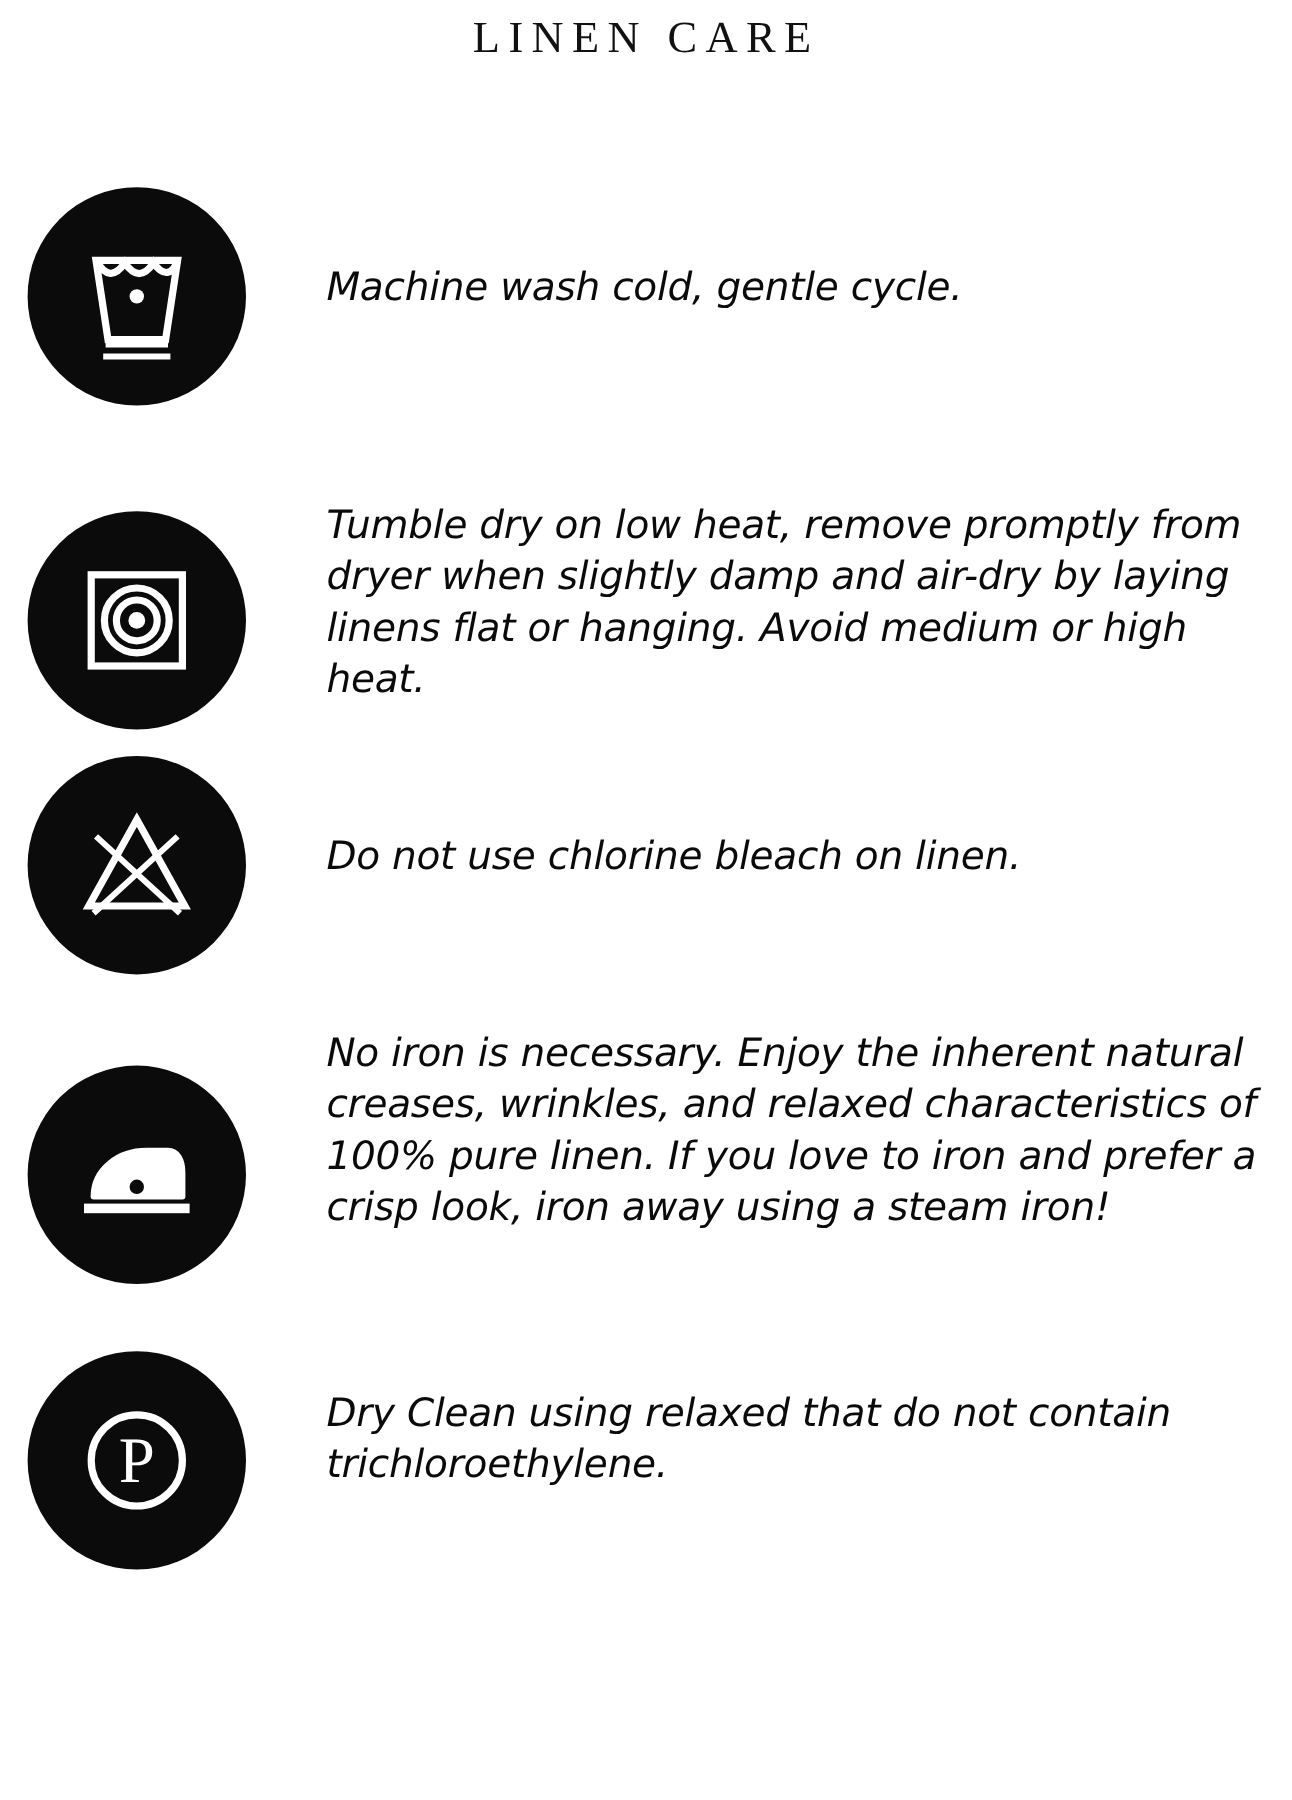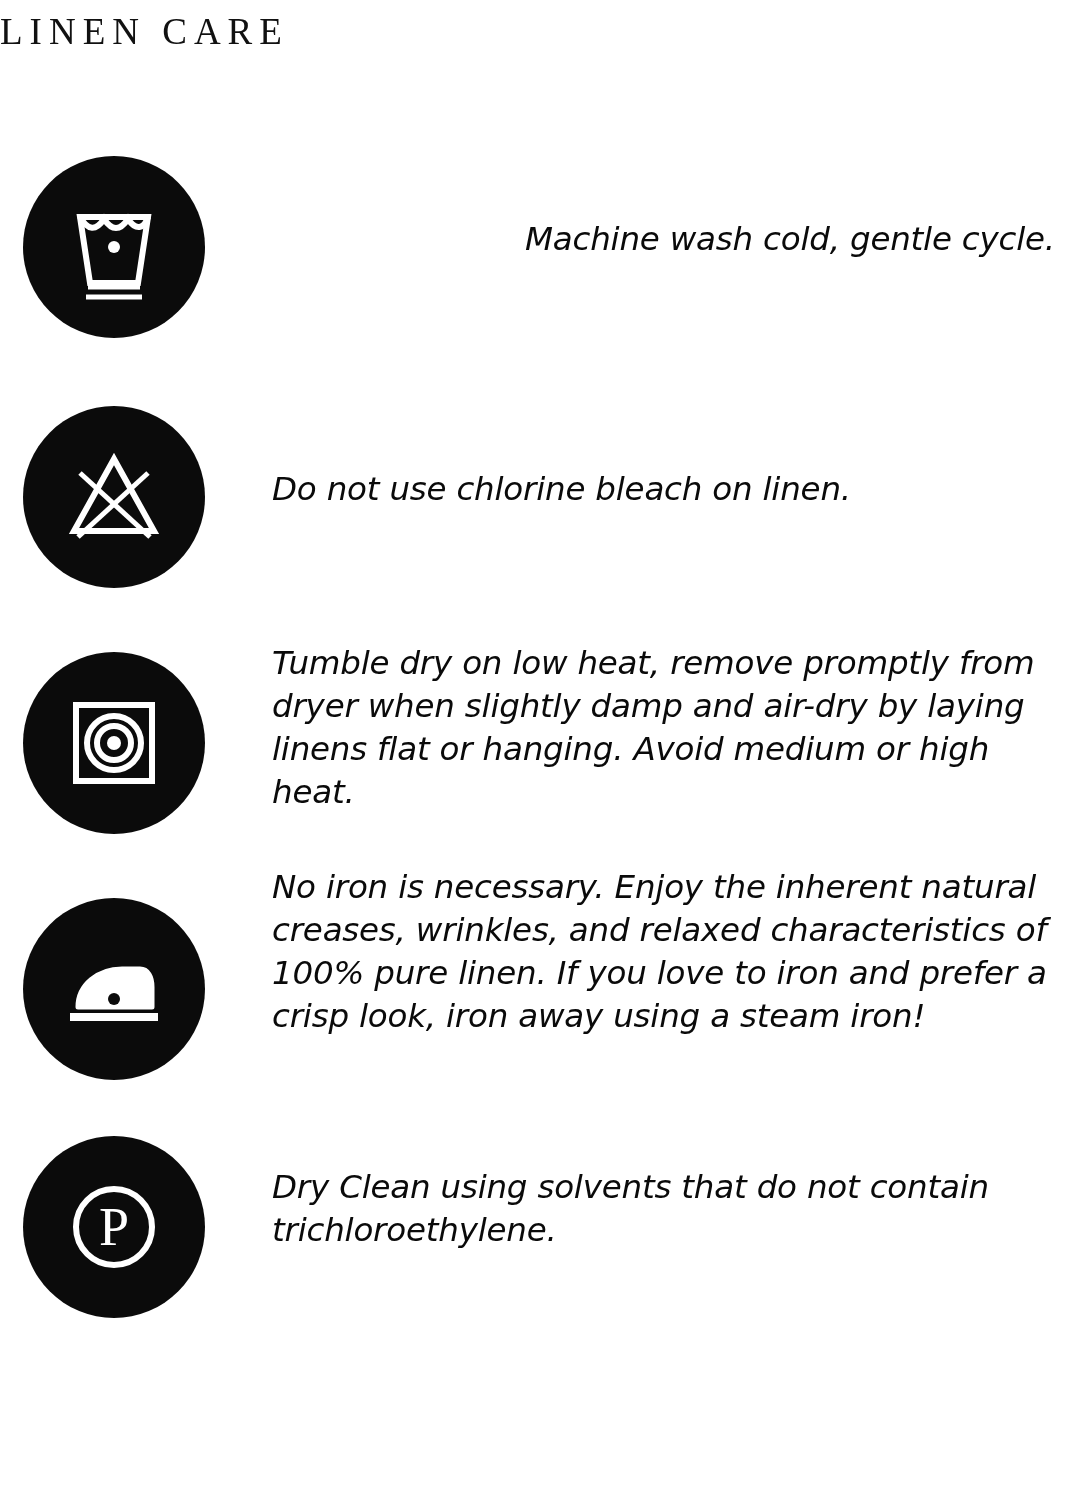--- a/index.html
+++ b/index.html
@@ -19,21 +19,21 @@
     position: relative;
     width: 1077px;
     height: 1500px;
     box-sizing: border-box;
   }
 
   .title {
     font-family: "Liberation Serif", serif;
     font-size: 37px;
     letter-spacing: 7px;
-    text-align: left;
+    text-align: center;
     color: #111111;
     padding-top: 8px;
     height: 56px;
     line-height: 48px;
     font-weight: 400;
   }
 
   .care-list {
     margin-top: 92px;
     padding: 0 14px 0 18px;
@@ -81,21 +81,21 @@
     letter-spacing: -0.2px;
   }
 
   
   .row-1 .text-cell { padding-top: 62px; }
   .row-2 .text-cell { padding-top: 62px; }
   .row-3 .text-cell { padding-top: 10px; }
   .row-4 .text-cell { padding-top: 0px; }
   .row-5 .text-cell { padding-top: 50px; }
 
-  .row-1 { margin-bottom: 68px; text-align: right; }
+  .row-1 { margin-bottom: 68px; }
   .row-2 { margin-bottom: 44px; }
   .row-3 { margin-bottom: 22px; }
   .row-4 { margin-bottom: 36px; margin-top: 32px; }
   .row-5 { margin-bottom: 0; }
 
   .row-3 .icon-cell { padding-top: 20px; }
   .row-4 .icon-cell { padding-top: 32px; }
   .row-5 .icon-cell { padding-top: 20px; }
 </style>
 </head>
@@ -121,54 +121,54 @@
               <line x1="32" y1="110" x2="88" y2="110"></line>
             </g>
           </svg>
         </div>
       </div>
       <div class="text-cell">
         <div class="care-text">Machine wash cold, gentle cycle.</div>
       </div>
     </div>
 
-    <div class="care-row row-2">
-      <div class="icon-cell">
-        <div class="badge">
-          <svg width="120" height="120" viewBox="0 0 120 120" aria-hidden="true">
-            <g fill="none" stroke="#ffffff" stroke-width="6" stroke-linejoin="miter">
-              <path d="M60 22 L100 94 L20 94 Z"></path>
-            </g>
-            <g stroke="#ffffff" stroke-width="5">
-              <line x1="26" y1="36" x2="96" y2="100"></line>
-              <line x1="94" y1="36" x2="24" y2="100"></line>
-            </g>
-          </svg>
-        </div>
-      </div>
-      <div class="text-cell">
-        <div class="care-text">Do not use chlorine bleach on linen.</div>
-      </div>
-    </div>
-
     <div class="care-row row-3">
       <div class="icon-cell">
         <div class="badge">
           <svg width="120" height="120" viewBox="0 0 120 120" aria-hidden="true">
             <g fill="none" stroke="#ffffff" stroke-width="6">
               <rect x="22" y="22" width="76" height="76"></rect>
               <circle cx="60" cy="60" r="27"></circle>
               <circle cx="60" cy="60" r="17"></circle>
             </g>
             <circle cx="60" cy="60" r="7" fill="#ffffff"></circle>
           </svg>
         </div>
       </div>
       <div class="text-cell">
         <div class="care-text">Tumble dry on low heat, remove promptly from dryer when slightly damp and air-dry by laying linens flat or hanging. Avoid medium or high heat.</div>
+      </div>
+    </div>
+
+    <div class="care-row row-2">
+      <div class="icon-cell">
+        <div class="badge">
+          <svg width="120" height="120" viewBox="0 0 120 120" aria-hidden="true">
+            <g fill="none" stroke="#ffffff" stroke-width="6" stroke-linejoin="miter">
+              <path d="M60 22 L100 94 L20 94 Z"></path>
+            </g>
+            <g stroke="#ffffff" stroke-width="5">
+              <line x1="26" y1="36" x2="96" y2="100"></line>
+              <line x1="94" y1="36" x2="24" y2="100"></line>
+            </g>
+          </svg>
+        </div>
+      </div>
+      <div class="text-cell">
+        <div class="care-text">Do not use chlorine bleach on linen.</div>
       </div>
     </div>
 
     <div class="care-row row-4">
       <div class="icon-cell">
         <div class="badge">
           <svg width="120" height="120" viewBox="0 0 120 120" aria-hidden="true">
             <path d="M24 78 C24 56, 44 40, 68 40 L86 40 C94 40, 98 48, 98 58 L98 78 Z" fill="#ffffff" stroke="#ffffff" stroke-width="5" stroke-linejoin="round"></path>
             <rect x="16" y="84" width="88" height="8" fill="#ffffff"></rect>
             <circle cx="60" cy="70" r="6" fill="#0b0b0b"></circle>
@@ -186,18 +186,18 @@
     <div class="care-row row-5">
       <div class="icon-cell">
         <div class="badge">
           <svg width="120" height="120" viewBox="0 0 120 120" aria-hidden="true">
             <circle cx="60" cy="60" r="38" fill="none" stroke="#ffffff" stroke-width="6"></circle>
             <text x="60" y="60" text-anchor="middle" dominant-baseline="central" font-family="Liberation Serif, serif" font-size="54" fill="#ffffff">P</text>
           </svg>
         </div>
       </div>
       <div class="text-cell">
-        <div class="care-text">Dry Clean using solvents that do not contain trichloroethylene.</div>
+        <div class="care-text">Dry Clean using relaxed that do not contain trichloroethylene.</div>
       </div>
     </div>
 
   </div>
 </div>
 
 </body></html>

